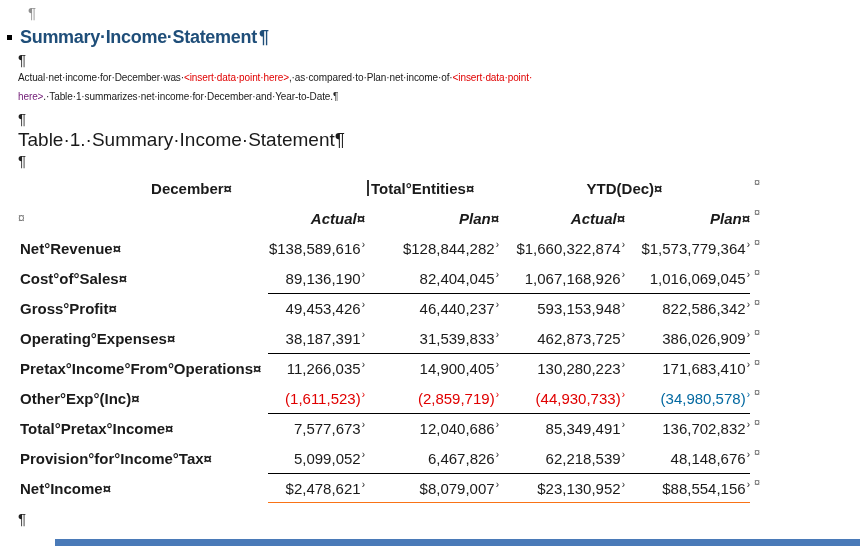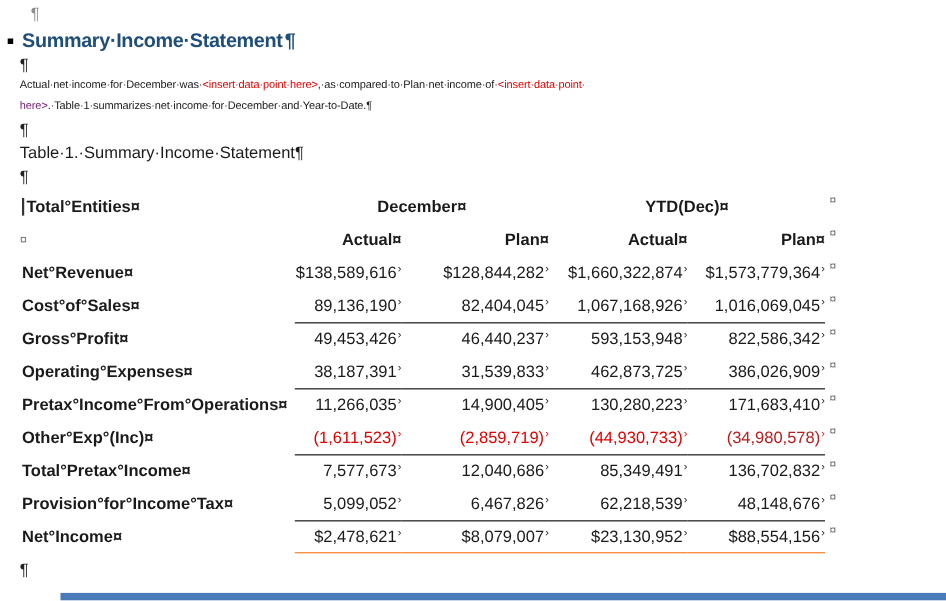--- a/index.html
+++ b/index.html
@@ -9,27 +9,27 @@
   }
   *{box-sizing:border-box;}
   .doc{padding-top:4px;}
   .pilcrow-line{padding-left:18px;font-size:15px;line-height:17px;height:17px;color:#222;}
   .pilcrow-line.first{padding-left:28px;color:#8f8f8f;}
   .heading{position:relative;padding-left:20px;margin-top:2px;height:28px;line-height:28px;
     font-size:18px;font-weight:bold;letter-spacing:-0.3px;white-space:nowrap;}
   .heading .bullet{position:absolute;left:7px;top:12px;width:5px;height:5px;background:#000;}
   .heading .hpilcrow{margin-left:2px;}
   .intro-line{padding-left:18px;font-size:10px;line-height:19px;height:19px;white-space:nowrap;letter-spacing:-0.1px;}
-  .caption-line{padding-left:18px;font-size:15px;line-height:19px;height:19px;margin-top:3px;white-space:nowrap;}
+  .caption-line{padding-left:18px;font-size:19px;line-height:19px;height:19px;margin-top:3px;white-space:nowrap;}
   .spacer-after-intro{margin-top:4px;}
   .fin-table{margin:4px 0 0 18px;display:grid;grid-template-columns:250px 97px 134px 126px 125px 28px;font-size:15px;}
   .cell{height:30px;display:flex;align-items:center;white-space:nowrap;}
   .cell.label{font-weight:bold;padding-left:2px;}
   .cell.group{grid-column:span 2;justify-content:center;font-weight:bold;}
-  .cell.sub{justify-content:flex-end;font-weight:bold;}
+  .cell.sub{justify-content:flex-end;font-weight:bold;font-style:italic;}
   .cell.num{justify-content:flex-end;}
   .cell.rowmark{font-size:11px;color:#666;align-items:flex-start;padding:3px 0 0 4px;}
   .cellmark-small{font-size:12px;color:#777;}
   .tabmark{font-size:10px;display:inline-block;transform:translateY(-4px);margin-left:1px;}
   .bt{border-top:1px solid #000;}
   .bb{border-bottom:1px solid #f97316;}
   .cursor-bar{display:inline-block;width:2px;height:16px;background:#333;margin-right:2px;}
   .trailing{margin-top:7px;}
   .bottom-bar{position:absolute;left:55px;right:0;bottom:0;height:7px;}
 </style>
@@ -51,25 +51,25 @@
       <div class="intro-line"><span style="color: #701a75;">here&gt;</span><span style="color: rgb(26, 26, 26);">.·Table·1·summarizes·net·income·for·December·and·Year-to-Date.</span><span style="color: rgb(34, 34, 34);">¶</span></div>
     </div>
 
   <div class="pilcrow-line spacer-after-intro">¶</div>
 
   <div class="caption-line"><span>Table·1.·Summary·Income·Statement</span><span>¶</span></div>
 
   <div class="pilcrow-line" style="margin-top:3px">¶</div>
 
   <div id="fin-table" class="fin-table">
+      <div class="cell group">December¤</div>
       <div class="cell label">
         <span class="cursor-bar"></span>
         <span>Total°Entities¤</span>
       </div>
-      <div class="cell group">December¤</div>
       <div class="cell group">YTD(Dec)¤</div>
       <div class="cell rowmark">¤</div>
       <div class="cell">
         <span class="cellmark-small">¤</span>
       </div>
       <div class="cell sub">Actual¤</div>
       <div class="cell sub">Plan¤</div>
       <div class="cell sub">Actual¤</div>
       <div class="cell sub">Plan¤</div>
       <div class="cell rowmark">¤</div>
@@ -169,21 +169,21 @@
         <span class="tabmark">›</span>
       </div>
       <div class="cell num" style="color: rgb(224, 0, 0);">
         <span>(2,859,719)</span>
         <span class="tabmark">›</span>
       </div>
       <div class="cell num" style="color: rgb(224, 0, 0);">
         <span>(44,930,733)</span>
         <span class="tabmark">›</span>
       </div>
-      <div class="cell num" style="color: #b91c1c;">
+      <div class="cell num" style="color: #0369a1;">
         <span>(34,980,578)</span>
         <span class="tabmark">›</span>
       </div>
       <div class="cell rowmark">¤</div>
       <div class="cell label">Total°Pretax°Income¤</div>
       <div class="cell num bt">
         <span>7,577,673</span>
         <span class="tabmark">›</span>
       </div>
       <div class="cell num bt">

